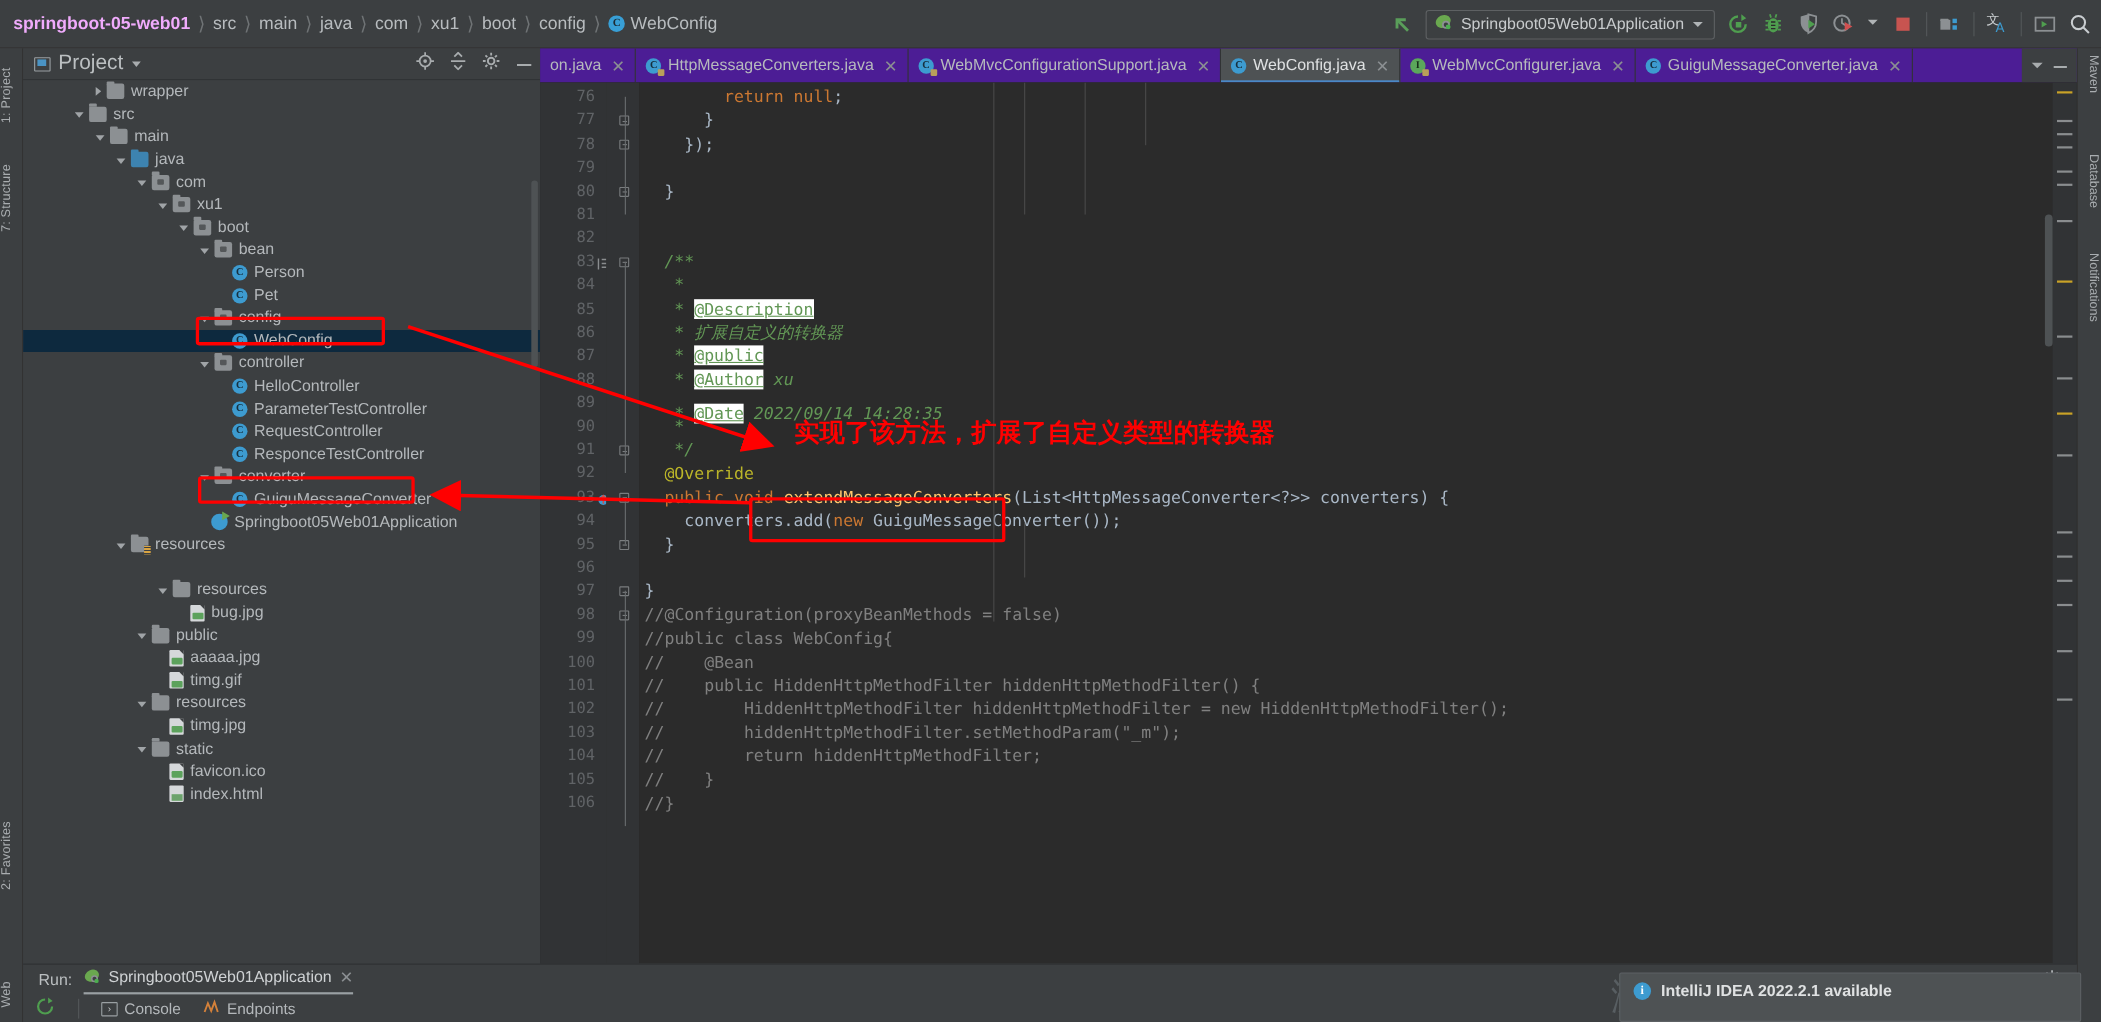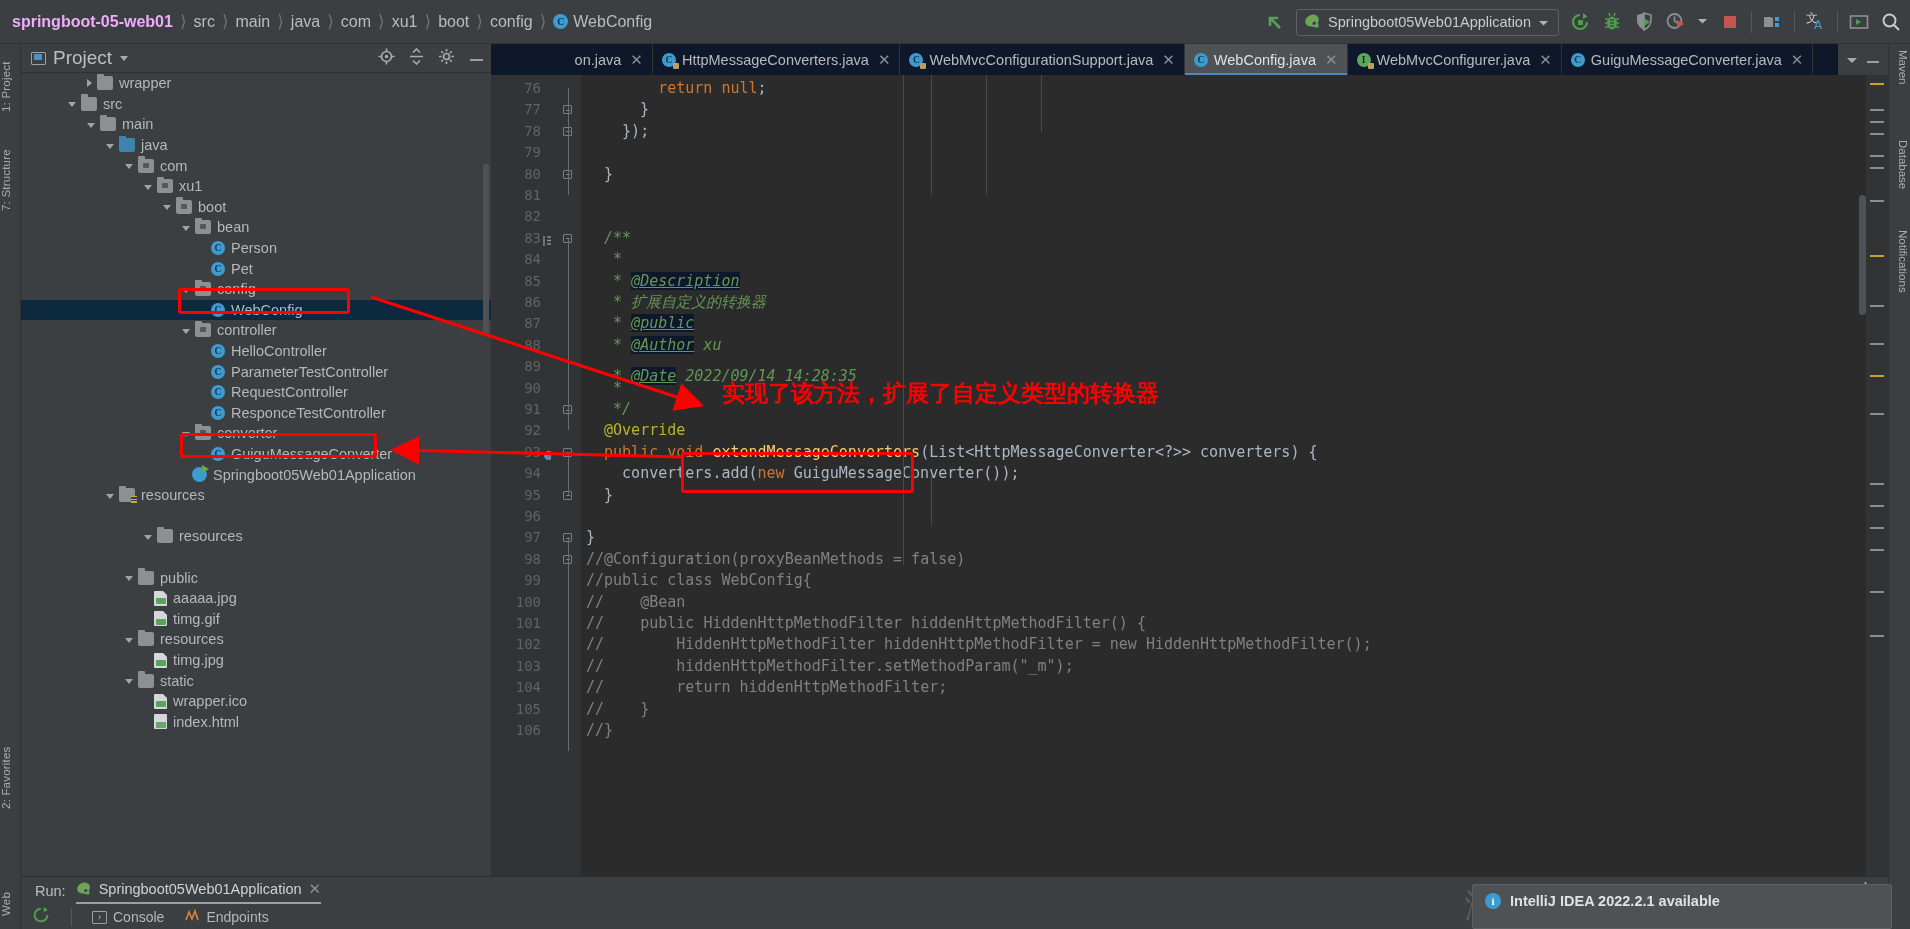--- a/index.html
+++ b/index.html
@@ -138,21 +138,21 @@
                        border-bottom: 4px solid transparent; }
   .htmlicon { width: 13px; height: 15px; margin-right: 6px; flex: none;
               background: #d5d8da; border-radius: 1px; position: relative; }
   .htmlicon::after { content:''; position:absolute; left:1.5px; bottom:1.5px;
                      width:10px; height:6px; background:#6ca36c; }
 
   
   .editor { position: absolute; left: 491px; top: 44px; width: 1397px; height: 832px; background: #2b2b2b; }
   .tabbar {
     position: absolute; left: 0; top: 0; width: 1397px; height: 31px;
-    background: #0f172a; display: flex; align-items: stretch; overflow: hidden; justify-content: center;
+    background: #4c1d95; display: flex; align-items: stretch; overflow: hidden;
   }
   .etab {
     display: flex; align-items: center; gap: 6px; padding: 0 9px;
     font-size: 14.5px; color: #b6babd; white-space: nowrap; cursor: pointer;
     border-right: 1px solid #313335; position: relative;
   }
   .etab.active { background: #4e5254; color: #dfe1e2; }
   .etab.active::after {
     content: ''; position: absolute; left: 0; bottom: 0; width: 100%; height: 2px; background: #4a88c7;
   }
@@ -172,22 +172,22 @@
   .lnum {
     position: absolute; width: 50px; text-align: right;
     font-family: "DejaVu Sans Mono", monospace; font-size: 14px;
     color: #606366; height: 21.4px; line-height: 21.4px;
   }
   .code { position: absolute; left: 95px; height: 21.4px; line-height: 21.4px;
           font-family: "DejaVu Sans Mono", monospace; font-size: 15px; white-space: pre; }
   .kw { color: #cc7832; }
   .cmt { color: #629755; font-style: italic; }
   .cmtln { color: #808080; }
-  .jdtag { color: #629755; font-style: italic; text-decoration: underline;
-           background: #0f172a; }
+  .jdtag { color: #629755; text-decoration: underline;
+           background: #ffffff; }
   .fn { color: #ffc66d; }
   .txt { color: #a9b7c6; }
   .ann { color: #bbb529; }
 
   .indent-guide { position: absolute; width: 1px; background: #4a4a4a; }
 
   .foldmark { position: absolute; width: 9px; height: 9px; border: 1px solid #7a7d7f;
               left: 12px; border-radius: 1px; }
   .foldmark::after { content:''; position:absolute; left:1.5px; top:3.5px; width:4px; height:1px; background:#7a7d7f; }
   .foldline { position: absolute; left: 16.5px; width: 1px; background: #6a6d6f; }
@@ -513,20 +513,25 @@
         <div class="trow" style="top: 412px; position: absolute; left: 0px; width: 470px; padding-left: 85px;">
           <span class="tri open"></span>
           <span class="ic fold res"></span>
           <span>resources</span>
         </div>
         <div class="trow" style="top: 453.2px; position: absolute; left: 0px; width: 470px; padding-left: 123px;">
           <span class="tri open"></span>
           <span class="ic fold"></span>
           <span>resources</span>
         </div>
+        <div class="trow" style="top: 473.8px; position: absolute; left: 0px; width: 470px; padding-left: 142px;">
+          <span class="tri none"></span>
+          <span class="imgicon"></span>
+          <span>bug.jpg</span>
+        </div>
         <div class="trow" style="top: 494.4px; position: absolute; left: 0px; width: 470px; padding-left: 104px;">
           <span class="tri open"></span>
           <span class="ic fold"></span>
           <span>public</span>
         </div>
         <div class="trow" style="top: 515px; position: absolute; left: 0px; width: 470px; padding-left: 123px;">
           <span class="tri none"></span>
           <span class="imgicon"></span>
           <span>aaaaa.jpg</span>
         </div>
@@ -546,21 +551,21 @@
           <span>timg.jpg</span>
         </div>
         <div class="trow" style="top: 597.4px; position: absolute; left: 0px; width: 470px; padding-left: 104px;">
           <span class="tri open"></span>
           <span class="ic fold"></span>
           <span>static</span>
         </div>
         <div class="trow" style="top: 618px; position: absolute; left: 0px; width: 470px; padding-left: 123px;">
           <span class="tri none"></span>
           <span class="imgicon"></span>
-          <span>wrapper.ico</span>
+          <span>favicon.ico</span>
         </div>
         <div class="trow" style="top: 638.6px; position: absolute; left: 0px; width: 470px; padding-left: 123px;">
           <span class="tri none"></span>
           <span class="htmlicon"></span>
           <span>index.html</span>
         </div>
       </div>
     <div class="proj-scroll"></div>
   </div>
 

